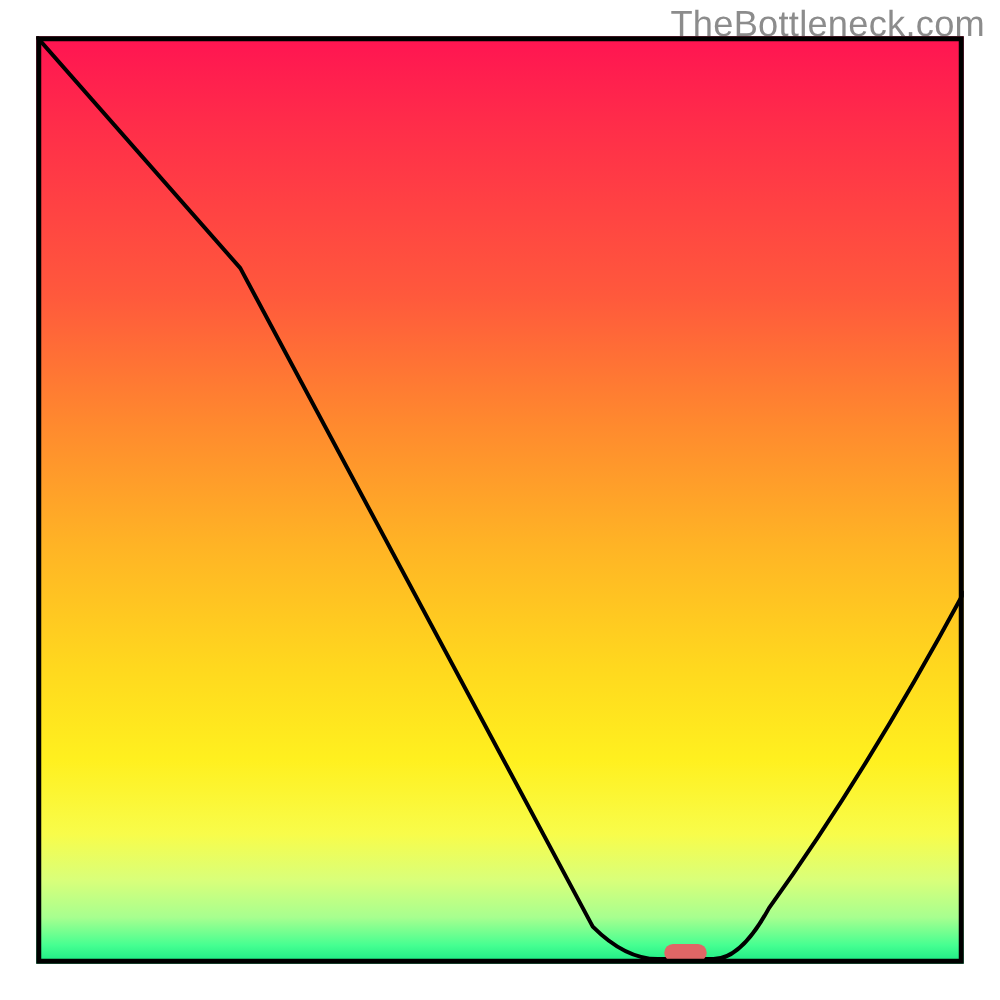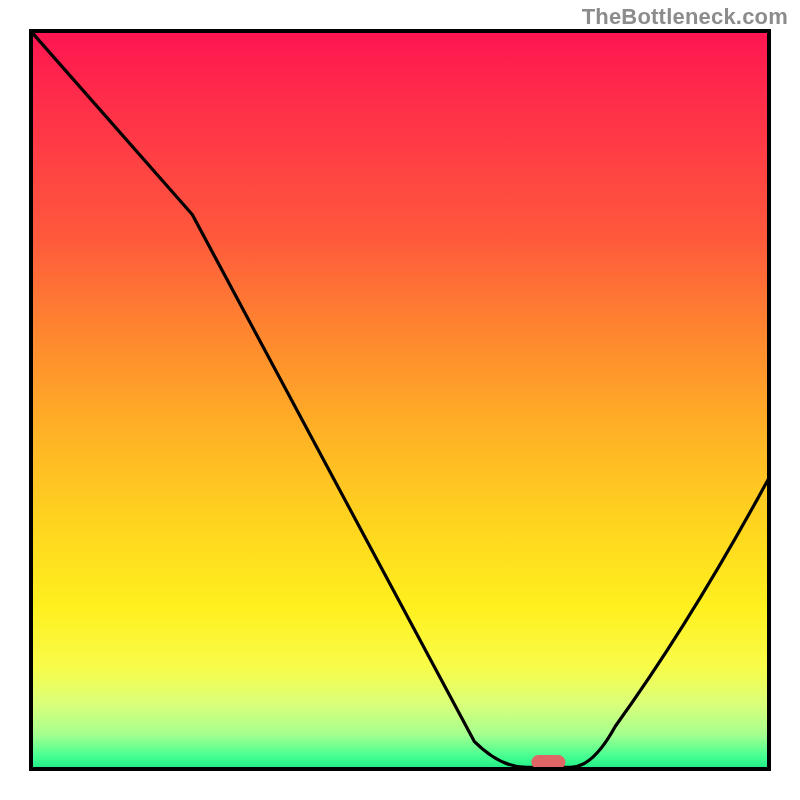--- a/index.html
+++ b/index.html
@@ -13,22 +13,22 @@
   }
   .chart-container {
     position: relative;
     width: 800px;
     height: 800px;
   }
   .attribution {
     position: absolute;
     top: 4px;
     right: 12px;
-    font-size: 22px;
-    font-weight: 700;
+    font-size: 29px;
+    font-weight: 400;
     color: #8c8c8c;
     letter-spacing: 0.2px;
   }
   .plot-frame {
     position: absolute;
     left: 29px;
     top: 29px;
     width: 742px;   
     height: 742px;
     box-sizing: border-box;

